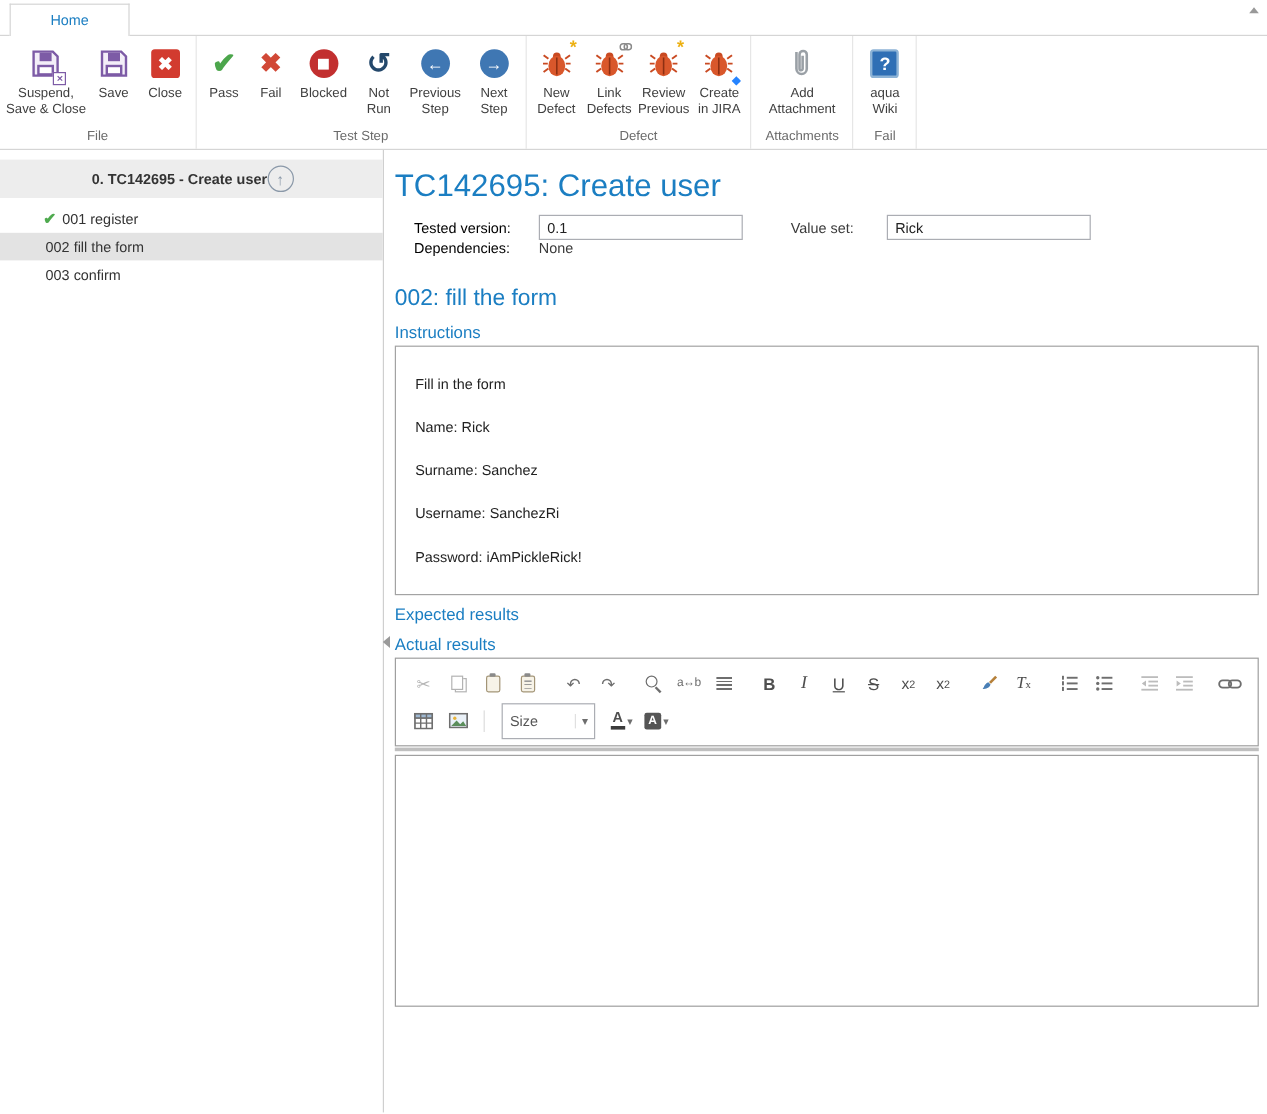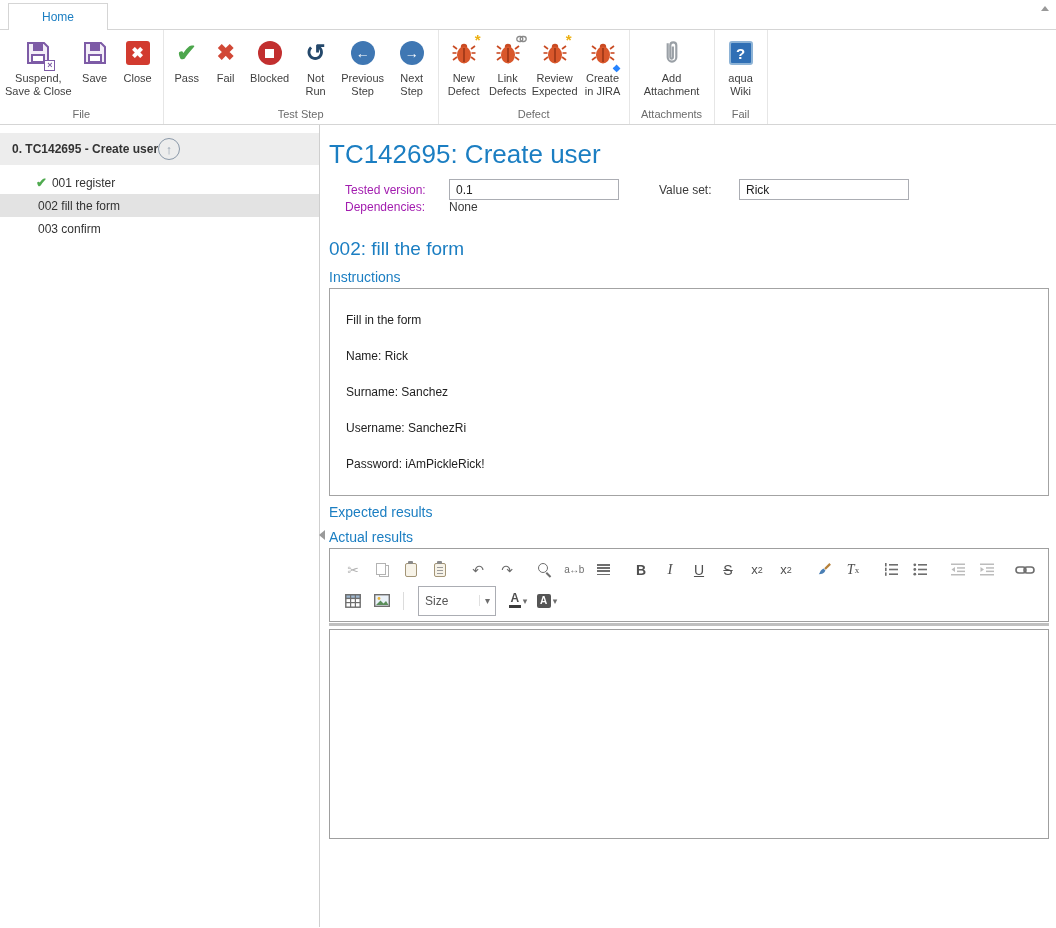--- a/index.html
+++ b/index.html
@@ -41,36 +41,36 @@
   .badge-x { position:absolute; right:-3px; bottom:0; width:11px; height:11px; background:#fff;
     border:1px solid #7d5ba6; color:#7d5ba6; font-size:9px; line-height:9px; font-weight:bold;
     display:flex; align-items:center; justify-content:center; }
   .badge-sparkle { position:absolute; right:-4px; top:-4px; color:#ecb012; font-size:15px; font-weight:bold; }
   .badge-diamond { position:absolute; right:-5px; bottom:-2px; color:#2684ff; font-size:10px; }
   .badge-chain { position:absolute; right:-6px; top:-3px; }
   
   .main { display:flex; height:802px; }
   .sidebar { width:320px; border-right:1px solid #cfcfcf; padding-top:8px; flex:none; }
   .side-header { background:#ededed; height:32px; display:flex; align-items:center;
-    justify-content:flex-start; padding:0 10px 0 12px; font-weight:bold; font-size:12px; color:#333; margin-bottom:6px; }
+    justify-content:center; padding:0 10px 0 12px; font-weight:bold; font-size:12px; color:#333; margin-bottom:6px; }
   .circle-up { width:22px; height:22px; border-radius:50%; border:1px solid #8a98a8; color:#8a98a8;
     display:flex; align-items:center; justify-content:center; font-size:13px; font-weight:bold; cursor:pointer; }
   .side-item { height:23px; display:flex; align-items:center; padding-left:38px; font-size:12px; color:#333; cursor:pointer; }
   .side-item.checked { padding-left:36px; }
   .side-item.selected { background:#e3e3e3; }
   .side-check { color:#4faa4f; font-size:13px; font-weight:bold; margin-right:5px; }
   
   .content { flex:1; padding:10px 19px 0 9px; position:relative; }
   .collapse-handle { position:absolute; left:-1px; top:405px; width:0; height:0; cursor:pointer;
     border-top:5px solid transparent; border-bottom:5px solid transparent; border-right:6px solid #9a9a9a; }
   .page-title { font-size:26px; font-weight:400; color:#1b7ec2; margin-top:4px; line-height:30px; }
   .fields-row { display:flex; align-items:center; margin-left:16px; }
   .row1 { margin-top:10px; }
   .row2 { }
-  .flabel { width:104px; color:#a21caf; }
+  .flabel { width:104px; color:#000000; }
   .flabel2 { width:80px; margin-left:40px; color:#3a3a3a; }
   .fin { width:170px; height:21px; border:1px solid #abadb3; font-family:"Liberation Sans",sans-serif;
     font-size:12px; padding:1px 6px; color:#222; }
   .fvalue { color:#3a3a3a;text-align:center; }
   .step-heading { font-size:19px; font-weight:400; color:#1b7ec2; margin-top:23px; line-height:24px; }
   .section-label { font-size:14px; color:#1b7ec2; margin-top:8px; line-height:17px; }
   .section-label.tight { margin-top:8px; }
   .box { border:1px solid #a3a3a3; background:#fff; padding:13px 16px; font-size:12px; color:#222; margin-top:2px; }
   .box p { line-height:36px; }
   .expected-box { height:62px; overflow:hidden; }
@@ -259,21 +259,21 @@
                   <line x1="20.5" y1="13" x2="24.5" y2="13"></line>
                   <line x1="20" y1="17" x2="24" y2="20"></line>
               </g>
               <circle cx="13" cy="7" r="3.2" fill="#c94a22"></circle>
               <ellipse cx="13" cy="15" rx="7" ry="8.5" fill="#d9572b"></ellipse>
               <line x1="13" y1="8" x2="13" y2="22" stroke="#8d2f12" stroke-width="1.3"></line>
             </svg>
             <span class="badge-sparkle">*</span>
           </span>
           <span class="rlabel">Review
-Expected</span>
+Previous</span>
         </div>
         <div class="rbtn" style="min-width:46px">
           <span class="ricon">
             <svg width="26" height="26" viewBox="0 0 26 26">
               <g stroke="#c94a22" stroke-width="1.6">
                 <line x1="6" y1="9" x2="2" y2="6"></line>
                   <line x1="5.5" y1="13" x2="1.5" y2="13"></line>
                   <line x1="6" y1="17" x2="2" y2="20"></line>
                 <line x1="20" y1="9" x2="24" y2="6"></line>
                   <line x1="20.5" y1="13" x2="24.5" y2="13"></line>

